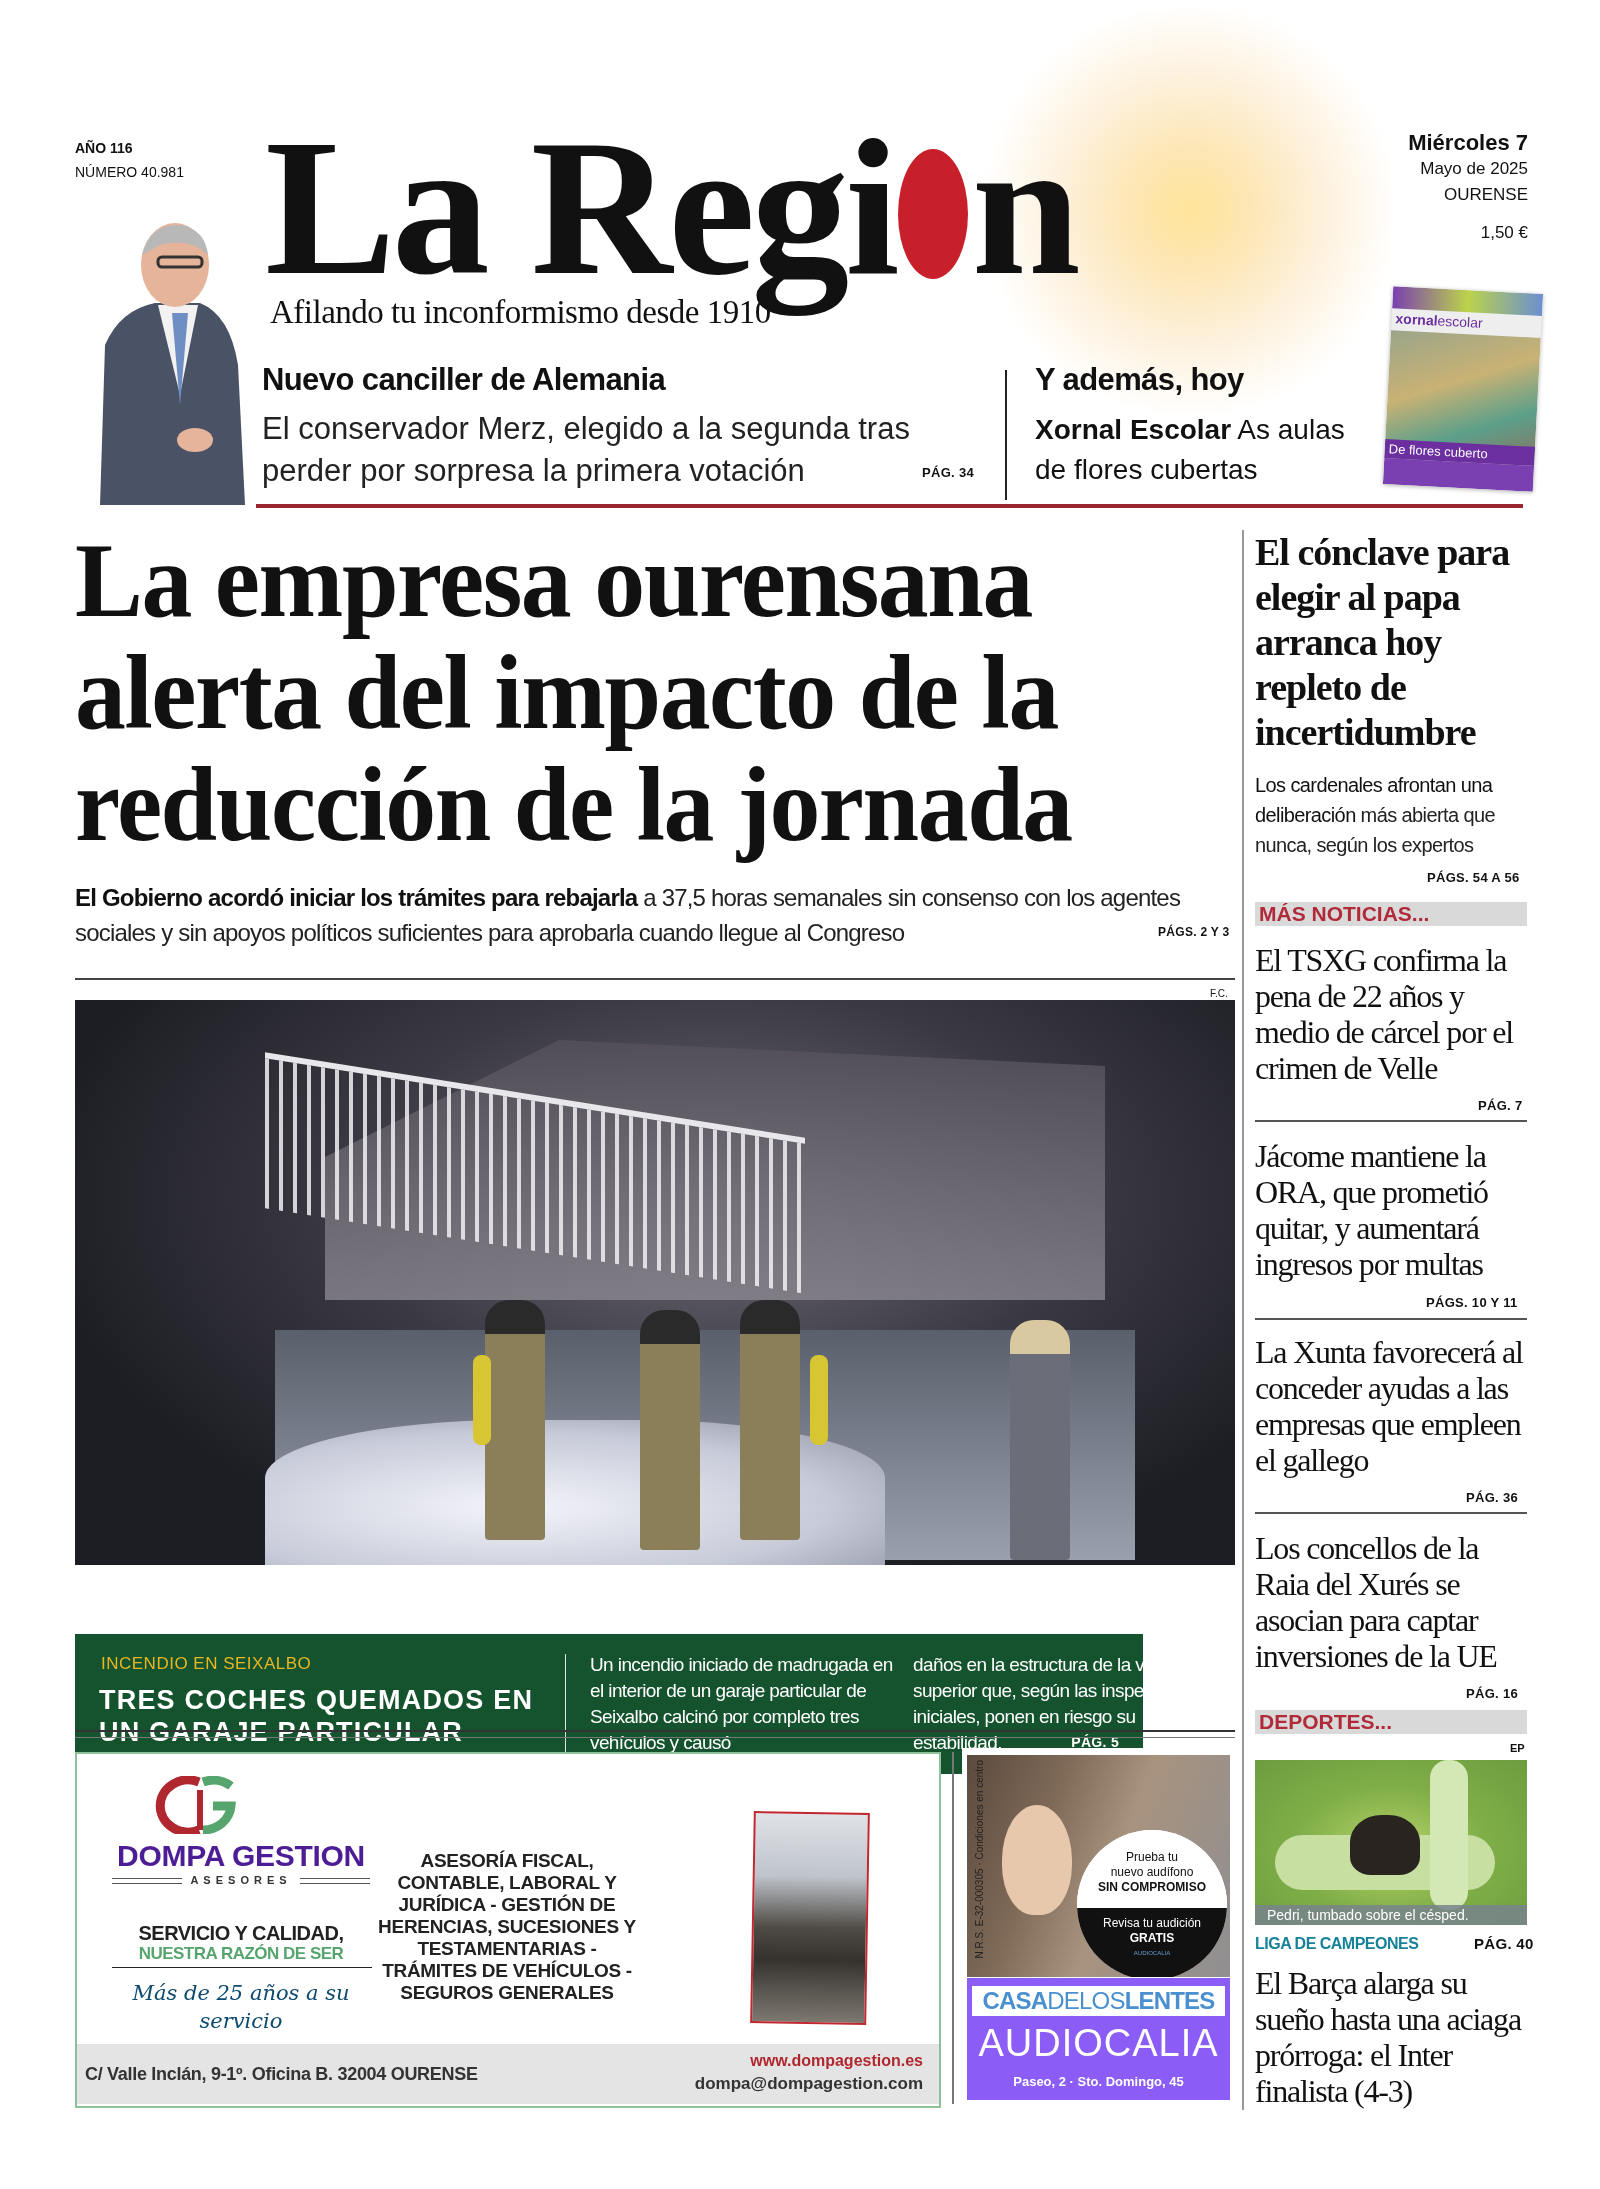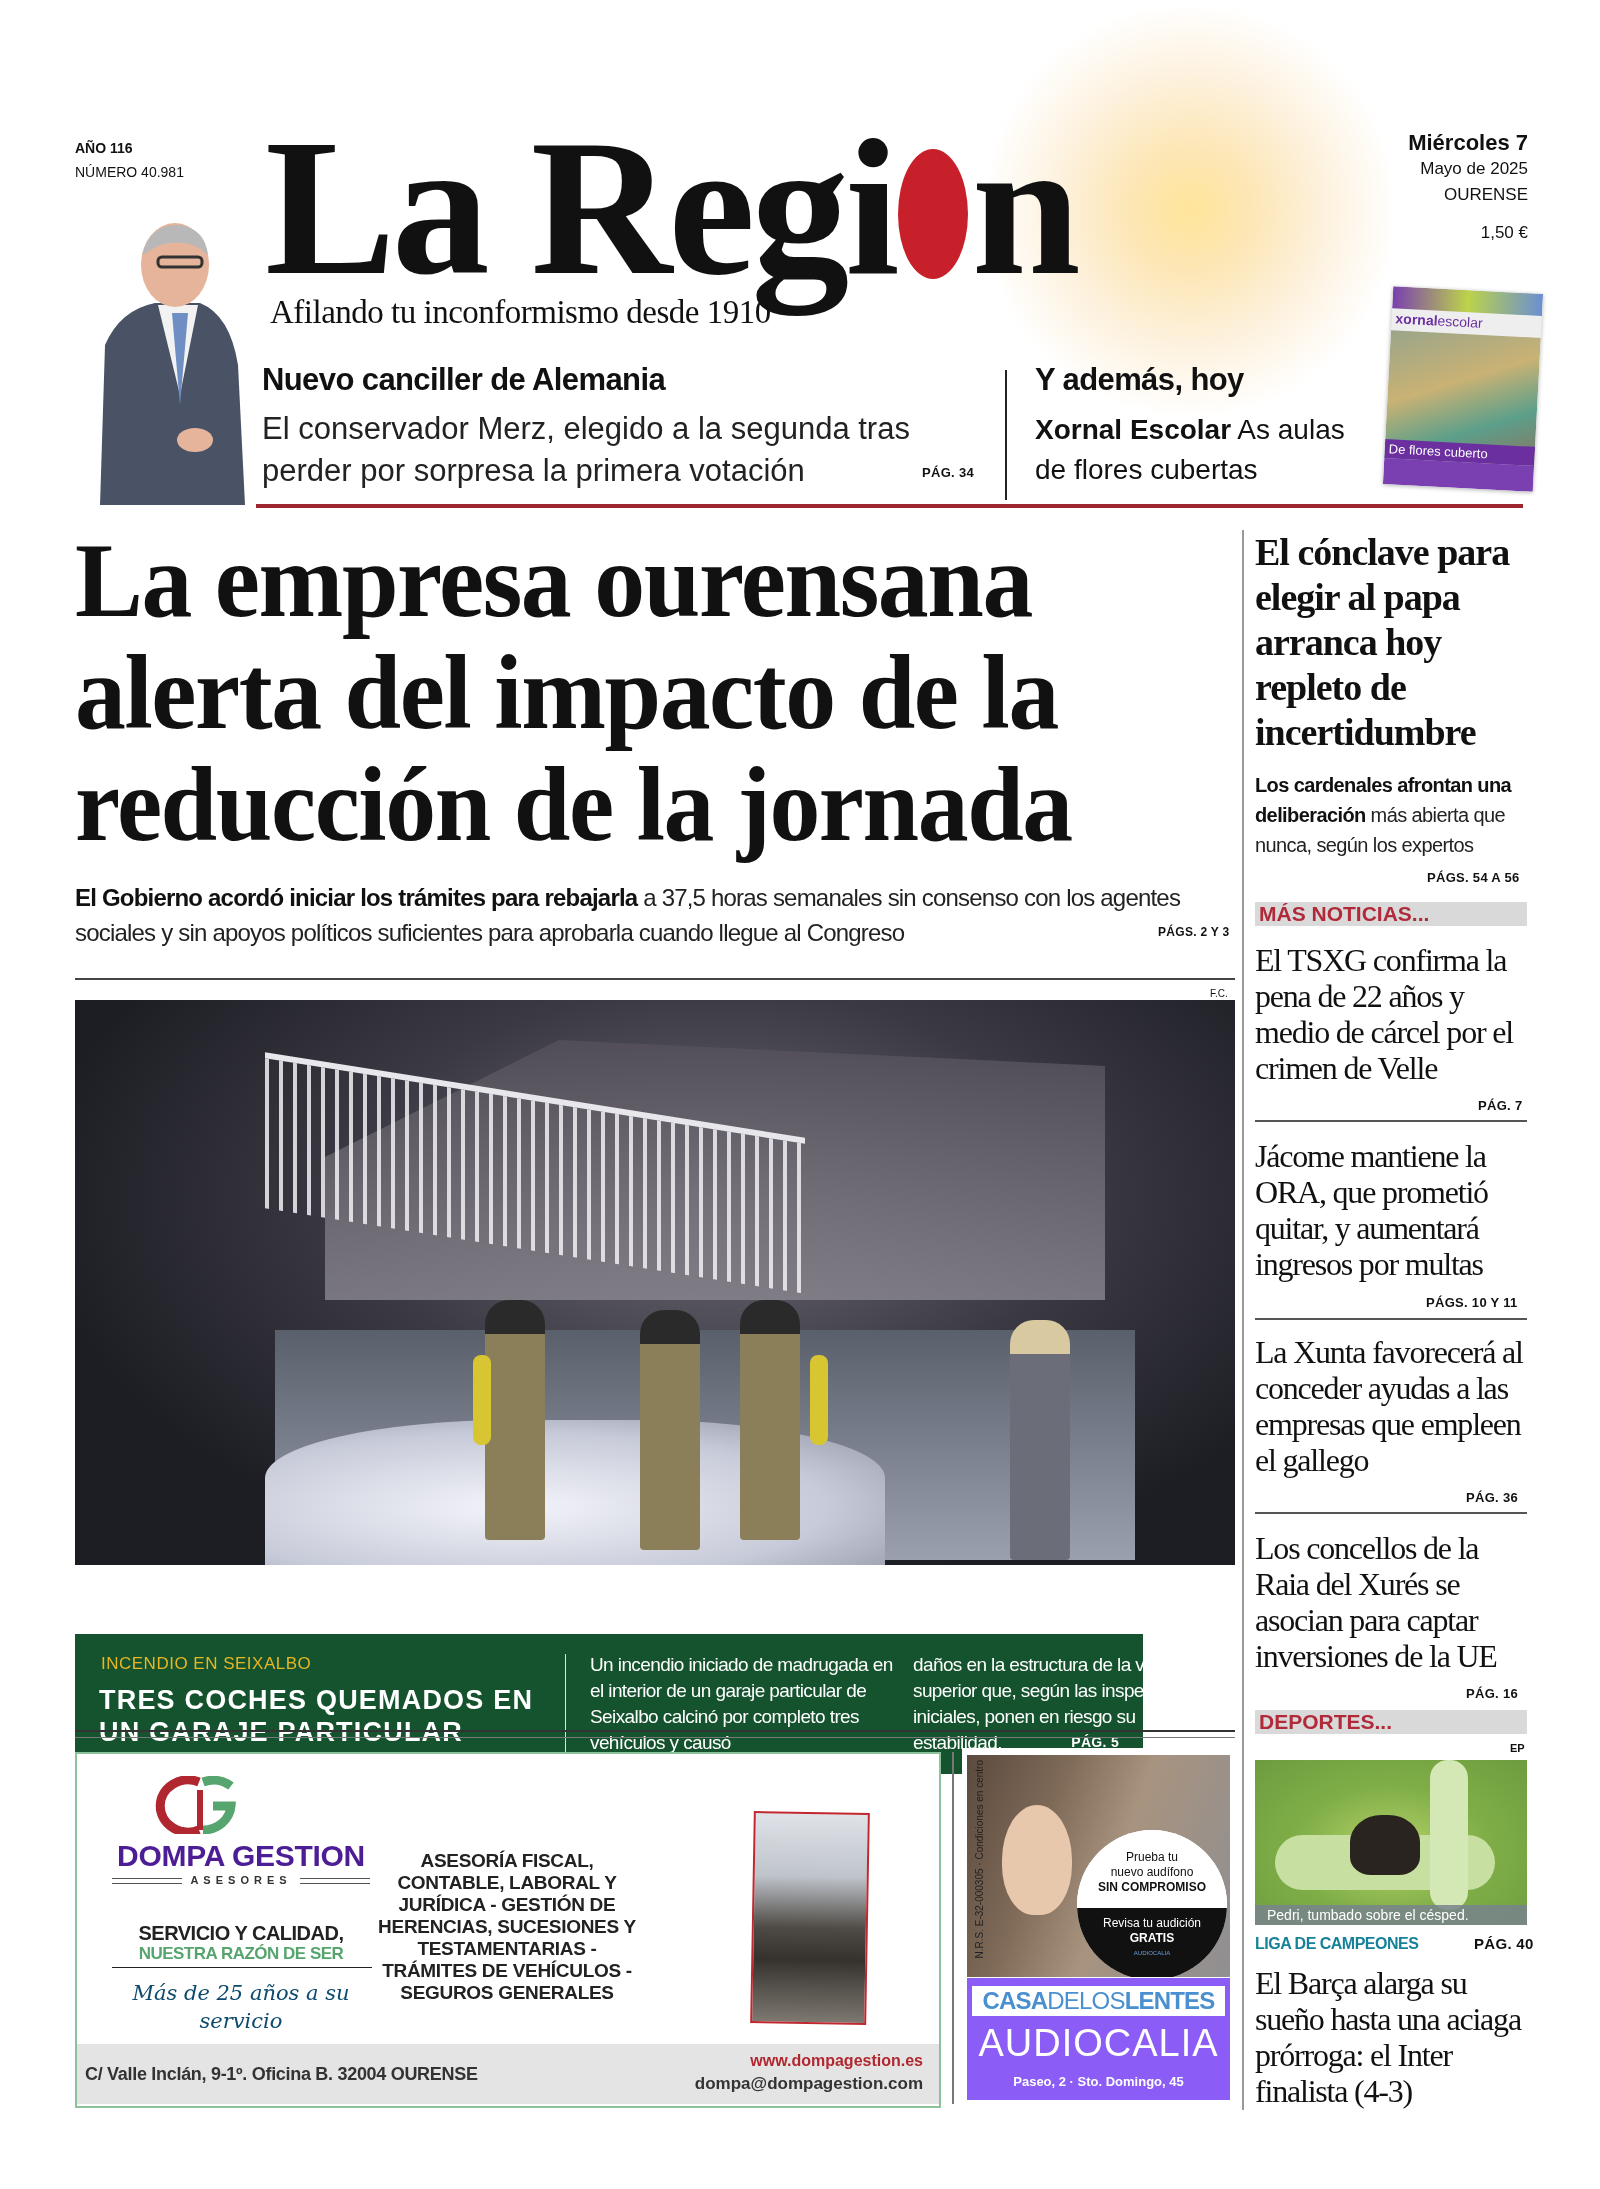--- a/index.html
+++ b/index.html
@@ -98,21 +98,21 @@
   .au-casa { left:5px; top:8px; width:253px; height:30px; background:#fff; color:#4a8fcf; font-size:24px; text-align:center; line-height:30px; letter-spacing:-0.8px; }
   .au-casa b { font-weight:bold; }
   .au-brand { left:5px; top:44px; width:253px; text-align:center; color:#fff; font-size:38px; letter-spacing:1px; }
   .au-addr { left:5px; top:96px; width:253px; text-align:center; color:#fff; font-size:13px; font-weight:bold; }
 
   
   .rcol-rule { left:1242px; top:530px; width:2px; height:1580px; background:#999; }
   .rc { left:1255px; width:272px; }
   .rc-h1 { top:530px; font-family:"Liberation Serif", serif; font-weight:bold; font-size:38px; line-height:45px; letter-spacing:-1px; }
   .rc-deck { top:770px; font-size:20px; line-height:30px; letter-spacing:-0.6px; color:#222; }
-  .rc-deck b { font-weight:bold; color:#111; }
+  .rc-deck b { font-weight:normal; color:#111; }
   .sect { left:1255px; width:272px; height:24px; background:#d9d9d9; color:#b02a3a; font-size:21px; font-weight:bold; line-height:24px; padding-left:4px; box-sizing:border-box; }
   .rc-h2 { font-family:"Liberation Serif", serif; font-size:32px; line-height:36px; letter-spacing:-1.2px; color:#111; }
   .rc-rule { left:1255px; width:272px; height:2px; background:#555; }
   .sport-photo { left:1255px; top:1760px; width:272px; height:165px; background:radial-gradient(ellipse at 50% 55%,#b9d36a 0%,#7fae48 50%,#6c9c3e 100%); overflow:hidden; }
   .sport-cap { left:0; bottom:0; width:272px; height:20px; background:rgba(120,132,140,0.85); color:#fff; font-size:14px; line-height:20px; padding-left:12px; box-sizing:border-box; }
   .sport-player { left:95px; top:55px; width:70px; height:60px; background:#2a2420; border-radius:45% 45% 30% 30%; }
   .sport-body { left:20px; top:75px; width:220px; height:55px; background:#c7dfa0; border-radius:40px; }
   .liga { left:1255px; top:1935px; font-size:16px; font-weight:bold; color:#16829a; letter-spacing:-0.5px; }
 </style>
 </head>

